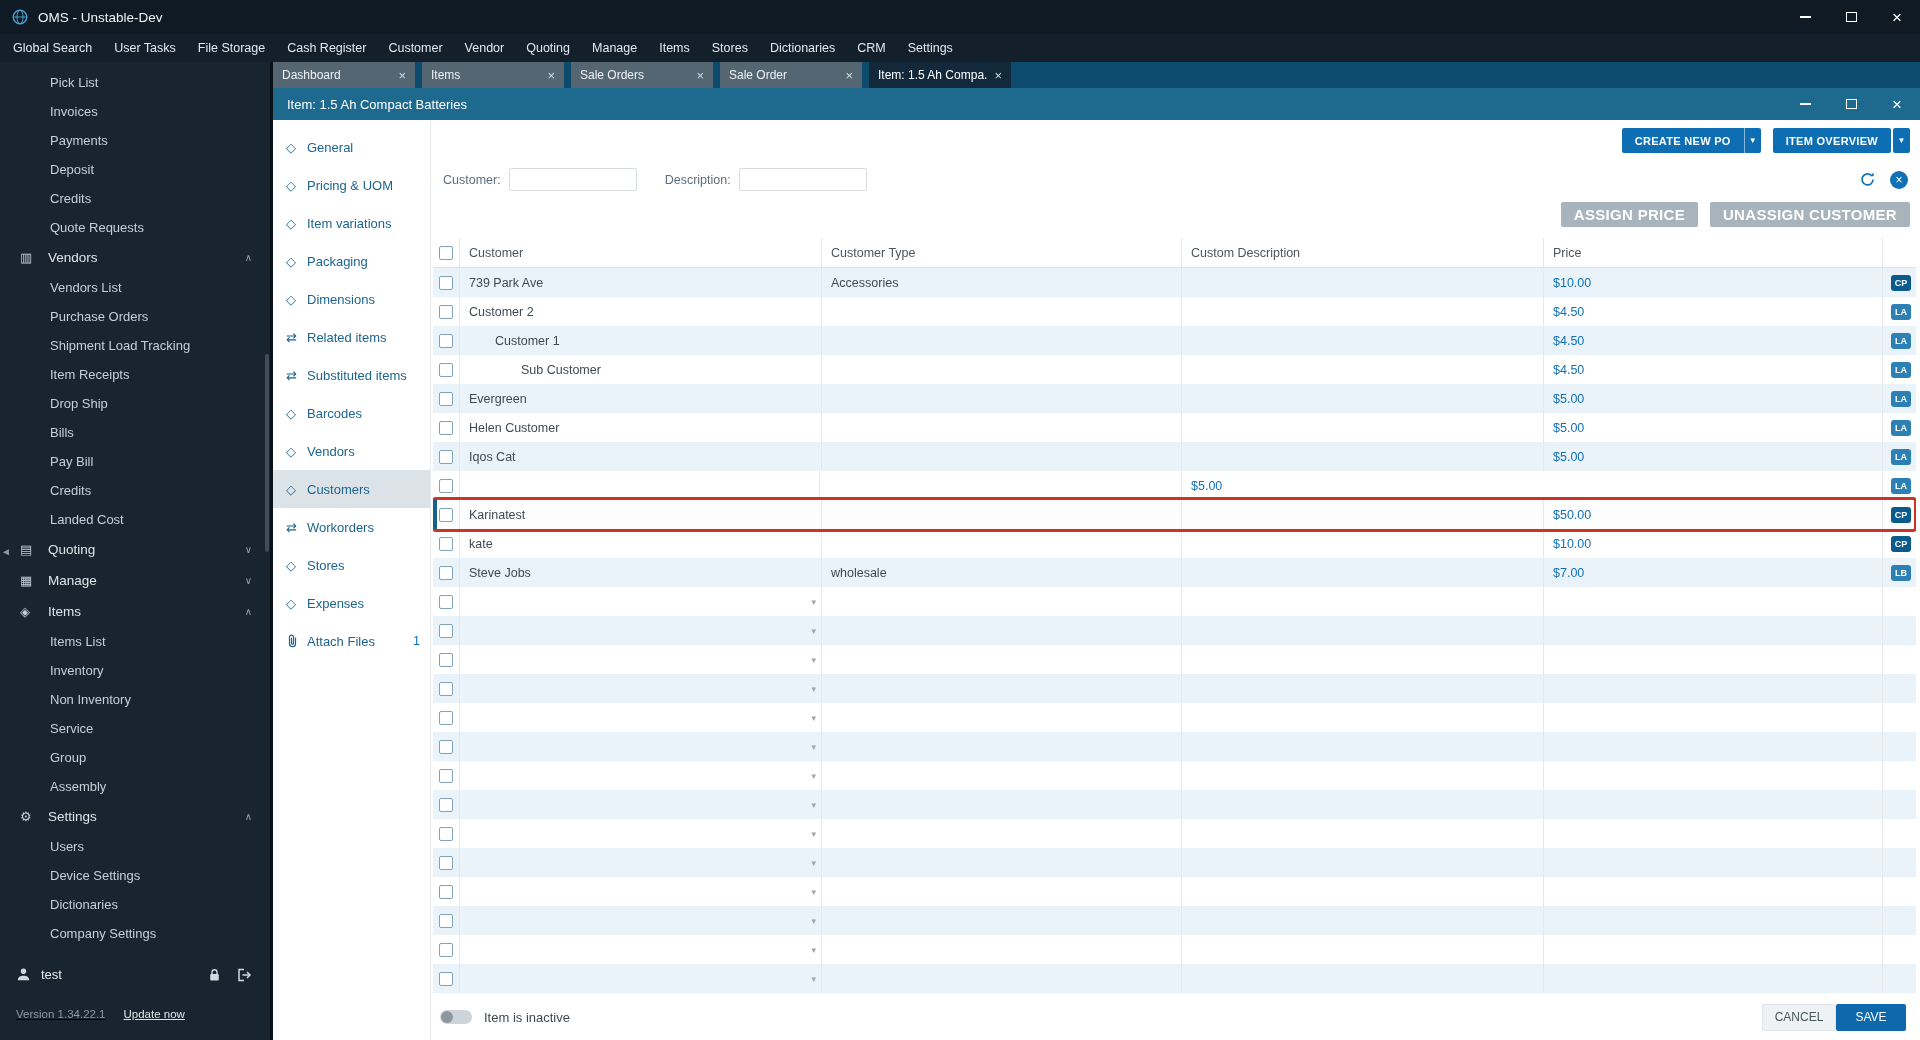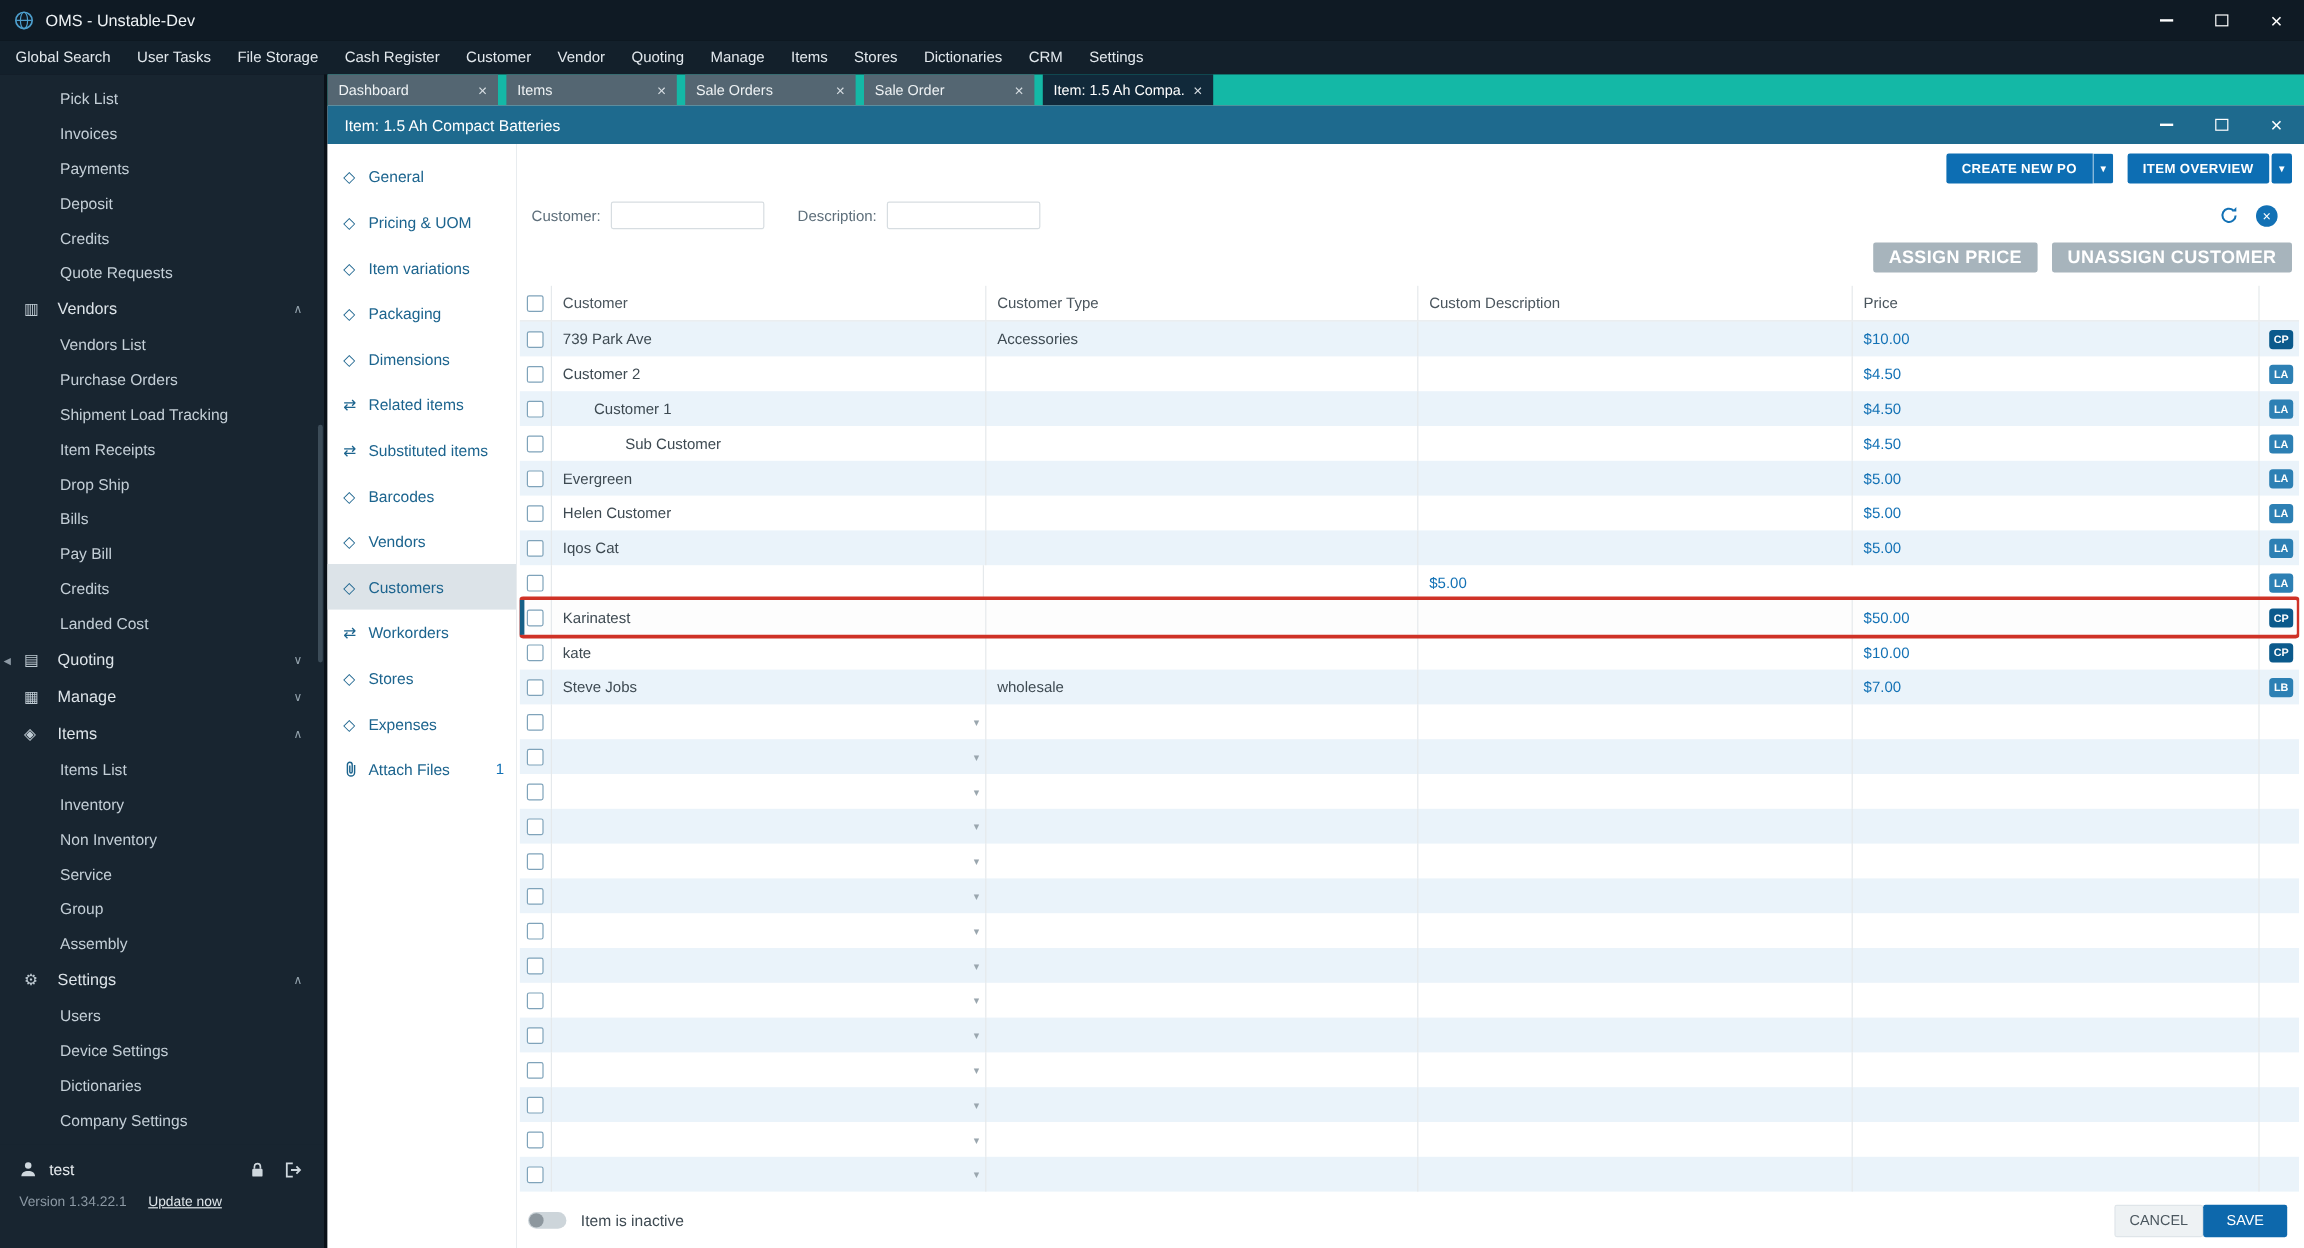--- a/index.html
+++ b/index.html
@@ -26,27 +26,27 @@
   .side-sub { height:29px; line-height:29px; padding-left:50px; font-size:13px; color:#c4cfd7; cursor:pointer; white-space:nowrap; }
   .side-section { height:31px; display:flex; align-items:center; padding:0 18px 0 20px; color:#dde4e9; font-size:13.5px; cursor:pointer; }
   .s-icon { width:24px; font-size:13px; color:#c0ccd4; }
   .s-label { flex:1; margin-left:4px; }
   .s-chev { font-size:10px; color:#93a2ac; }
   .side-scrollbar { position:absolute; right:1px; top:292px; width:4px; height:198px; background:#3c4c58; border-radius:2px; cursor:pointer; }
   .user-area { position:absolute; bottom:0; left:0; right:0; height:86px; padding:13px 18px 0 16px; background:#182530; }
   .u-row1 { display:flex; align-items:center; }
   .u-name { color:#e6ebee; font-size:13px; margin-left:10px; flex:1; }
   .u-ic { margin-left:16px; cursor:pointer; display:flex; }
-  .u-row2 { margin-top:14px; display:flex; align-items:baseline; }
+  .u-row2 { margin-top:26px; display:flex; align-items:baseline;text-decoration:underline; }
   .u-version { color:#8c99a4; font-size:11.5px; }
   .u-update { color:#dfe6ea; font-size:11.5px; text-decoration:underline; margin-left:18px; cursor:pointer; }
   .collapse-handle { position:absolute; left:1px; top:546px; color:#8d9aa5; font-size:10px; cursor:pointer; z-index:5; }
 
   
-  .tabbar { position:absolute; top:62px; left:273px; right:0; height:26px; background:#14b8a6; display:flex; gap:7px; }
+  .tabbar { position:absolute; top:62px; left:273px; right:0; height:26px; background:#0c4a6e; display:flex; gap:7px; }
   .tab { width:142px; display:flex; align-items:center; padding:0 9px; background:#546672; color:#eef2f4; font-size:12px; cursor:pointer; }
   .tab .t-label { flex:1; white-space:nowrap; overflow:hidden; }
   .tab .t-close { font-size:13px; color:#d6dde2; margin-left:6px; cursor:pointer; line-height:1; }
   .tab.active { background:#11293a; color:#ffffff; }
 
   
   .window { position:absolute; top:88px; left:273px; right:0; bottom:0; background:#ffffff; }
   .win-header { height:32px; background:#1e6a8e; display:flex; align-items:center; }
   .win-title { color:#fff; font-size:13px; margin-left:14px;text-align:right; }
   .win-controls { margin-left:auto; display:flex; height:100%; }
@@ -60,21 +60,21 @@
   .n-badge { margin-left:auto; color:#1271b5; font-size:12.5px; }
 
   
   .content { flex:1; position:relative; background:#fff; overflow:hidden; }
   .toolbar { position:absolute; top:8px; right:10px; display:flex; gap:12px; }
   .split-btn { display:flex; align-items:stretch; height:25px; border-radius:12px; overflow:visible; cursor:pointer; }
   .btn-main { background:#0d6eb3; color:#fff; font-size:11px; font-weight:bold; letter-spacing:.3px; display:flex; align-items:center; padding:0 13px; border-radius:2px 0 0 2px; }
   .btn-arrow { background:#0d6eb3; color:#fff; width:17px; display:flex; align-items:center; justify-content:center; font-size:8px; border-left:1px solid rgba(255,255,255,.5); border-radius:0 2px 2px 0; }
   .btn-arrow.detached { border-left:none; margin-left:2px; border-radius:2px; }
 
-  .filter-row { position:absolute; top:46px; left:0; right:10px; height:27px; display:flex; align-items:center; padding-left:12px; }
+  .filter-row { position:absolute; top:46px; left:0; right:0; height:27px; display:flex; align-items:center; padding-left:12px; }
   .flt-label { color:#5d6e7a; font-size:12.5px; }
   .flt-input { width:128px; height:23px; border:1px solid #d7dde1; border-radius:2px; margin-left:8px; font-size:12px; padding:0 5px; color:#333; outline:none; }
   .lbl2 { margin-left:28px; }
   .refresh { margin-left:auto; display:flex; cursor:pointer; }
   .round-x { width:18px; height:18px; border-radius:50%; background:#1271b5; color:#fff; display:flex; align-items:center; justify-content:center; font-size:12px; margin:0 12px 0 14px; cursor:pointer; }
 
   .action-row { position:absolute; top:82px; right:10px; display:flex; gap:12px; }
   .btn-gray { background:#a7b4bc; border:none; color:#fff; font-size:15px; font-weight:bold; letter-spacing:.3px; height:25px; padding:0 13px; border-radius:2px; cursor:pointer; font-family:inherit; }
 
   

